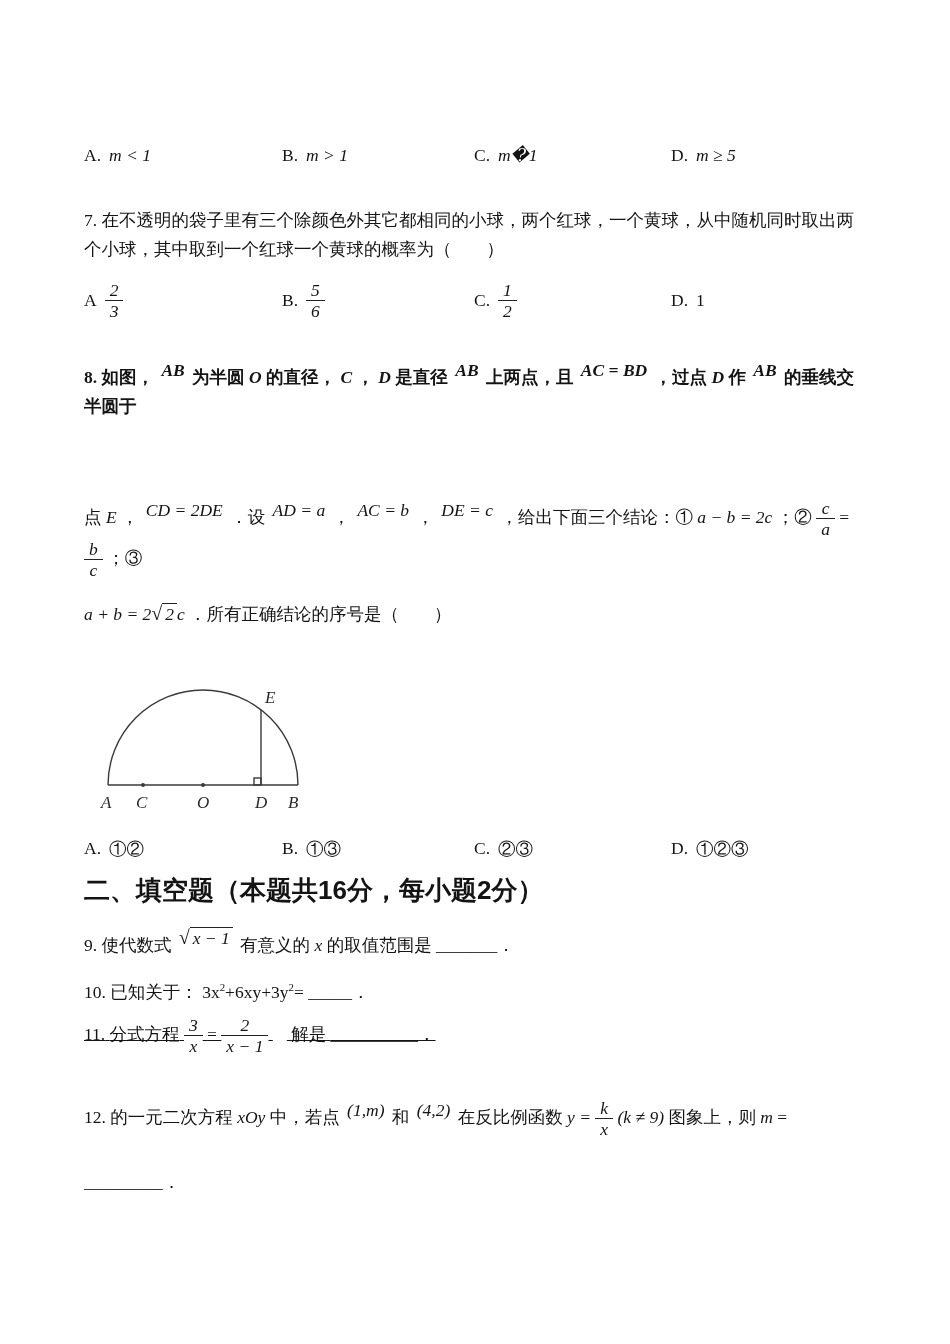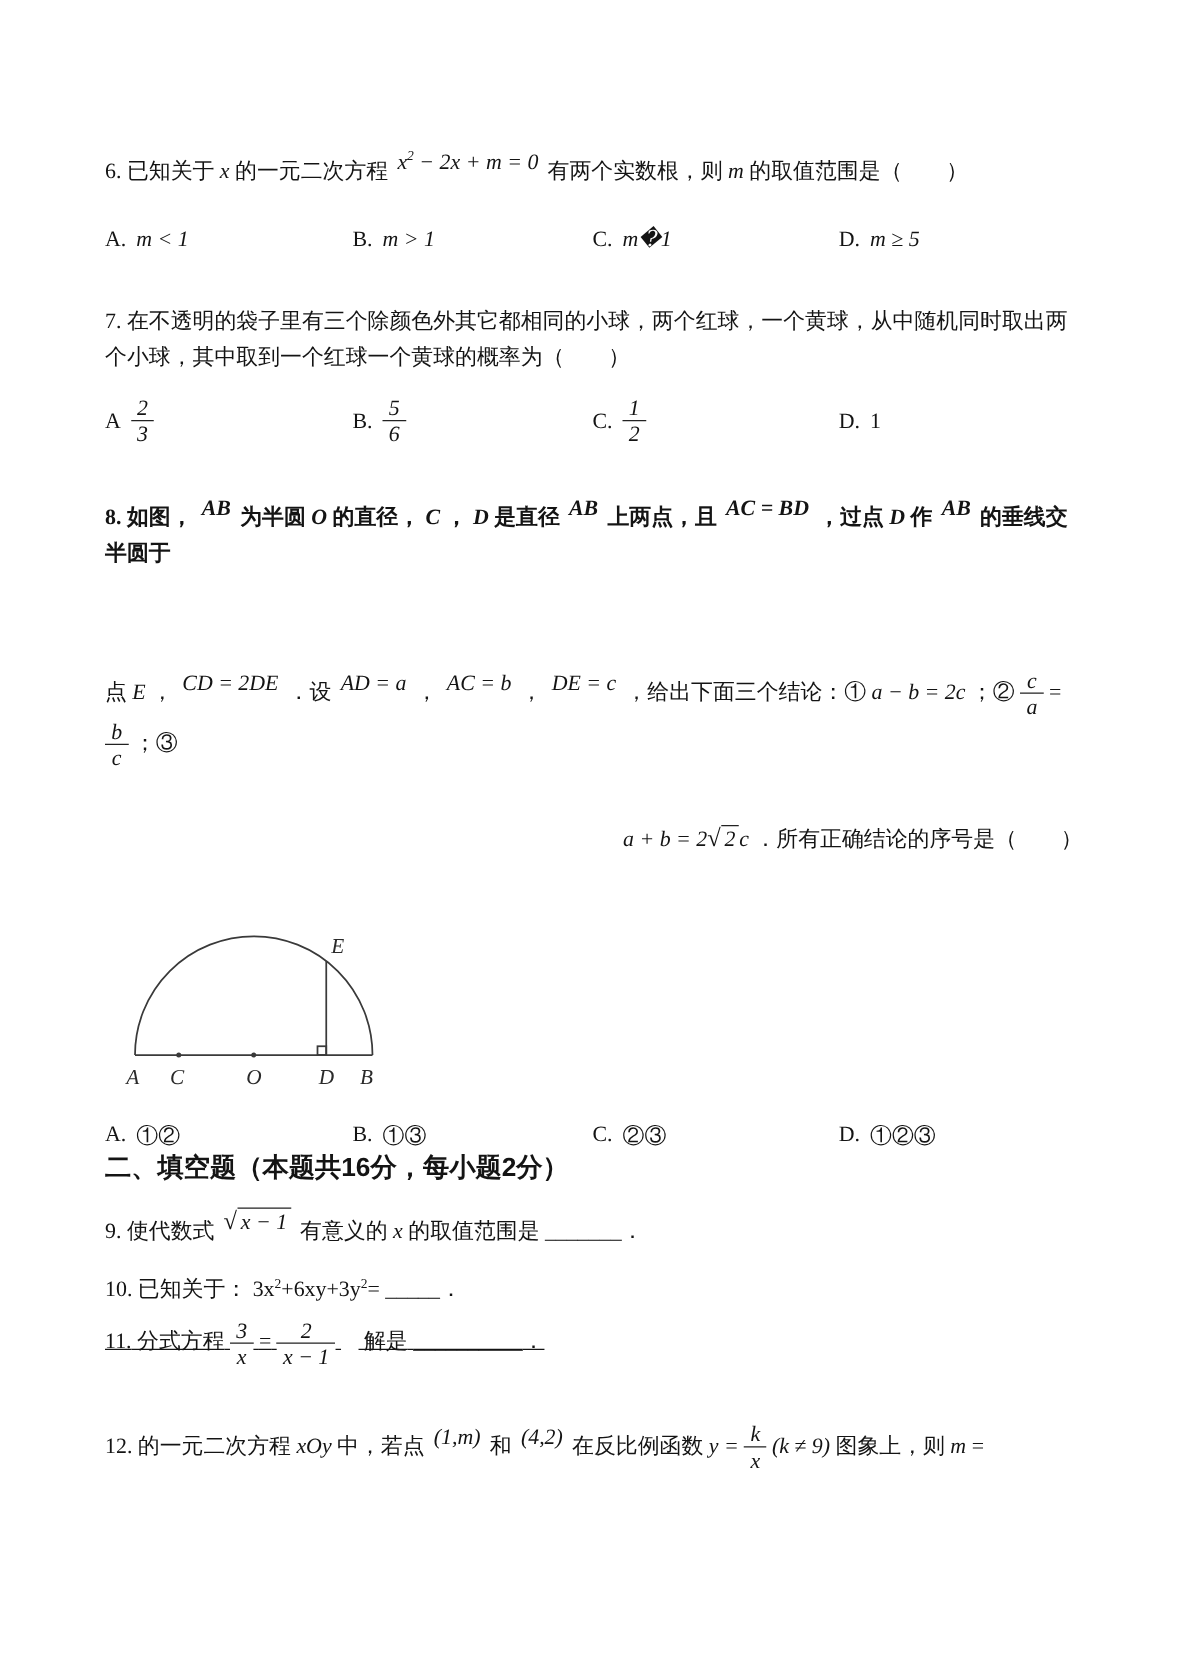--- a/index.html
+++ b/index.html
@@ -16,54 +16,44 @@
   sup { font-size: 62%; line-height: 0; }
   .options { display: grid; grid-template-columns: 198px 192px 197px 1fr; align-items: center; }
   .option { display: flex; align-items: center; gap: 8px; }
   .opt-label { font-style: normal; }
   .frac { display: inline-flex; flex-direction: column; text-align: center; vertical-align: middle; font-style: italic; line-height: 1.15; }
   .frac .num { border-bottom: 1.3px solid #222; padding: 0 5px; }
   .frac .den { padding: 0 5px; }
   .sqrt { display: inline-block; white-space: nowrap; }
   .sqrt .rad { font-style: normal; font-size: 1.12em; }
   .sqrt .rcd { border-top: 1.3px solid #222; padding: 0 3px; }
-  .section-heading { font-weight: 700; font-size: 21px; font-family: "Liberation Sans", "DejaVu Sans", sans-serif; }
+  .section-heading { font-weight: 700; font-size: 26px; font-family: "Liberation Sans", "DejaVu Sans", sans-serif; margin-top: 12px; }
   .figure svg { display: block; }
   .fig-stroke { stroke: #3a3a3a; stroke-width: 1.4; fill: none; }
   .fig-dot { fill: #3a3a3a; }
   .fig-label { font-family: "Liberation Serif", "DejaVu Serif", serif; font-style: italic; font-size: 17px; fill: #2a2a2a; }
   .mt-q6opt { margin-top: 30px; }
   .mt-q7 { margin-top: 40px; }
   .mt-q7opt { margin-top: 16px; }
   .mt-q8l1 { margin-top: 35px; font-weight: bold; }
   .mt-q8l2 { margin-top: 75px; }
-  .mt-q8l3 { margin-top: 40px; text-align: right; }
+  .mt-q8l3 { margin-top: 17px; }
   .mt-fig { margin-top: 35px; margin-left: 14px; }
   .mt-q8opt { margin-top: 20px; }
   .mt-q9 { margin-top: 14px; }
   .mt-q10 { margin-top: 18px; }
   .mt-q11 { margin-top: 8px; text-decoration: underline; }
   .mt-q12 { margin-top: 40px; }
   .mt-q12b { margin-top: 28px; }
 </style>
 </head>
 <body>
 
 <div class="page">
 
-  <div class="qline">
-    <span>6.</span>
-    <span>已知关于</span>
-    <span class="var">x</span>
-    <span>的一元二次方程</span>
-    <span class="formula raised"><span>x</span><sup>2</sup><span> − 2x + m = 0</span></span>
-    <span>有两个实数根，则</span>
-    <span class="var">m</span>
-    <span>的取值范围是（　　）</span>
-  </div>
   <div class="options mt-q6opt">
     <div class="option">
       <span class="opt-label">A.</span>
       <span class="formula">m &lt; 1</span>
     </div>
     <div class="option">
       <span class="opt-label">B.</span>
       <span class="formula">m &gt; 1</span>
     </div>
     <div class="option">
@@ -245,14 +235,17 @@
     <span>在反比例函数</span>
     <span class="formula"><span class="var">y</span> <span>=</span> </span><span class="frac">
         <span class="num">k</span>
         <span class="den">x</span>
       </span>
     <span class="formula">(k ≠ 9)</span>
     <span>图象上，则</span>
     <span class="var">m</span>
     <span>=</span>
   </div>
+  <div class="qline mt-q12b">
+    <span>_________</span><span>．</span>
+  </div>
 
 </div>
 
 </body></html>

